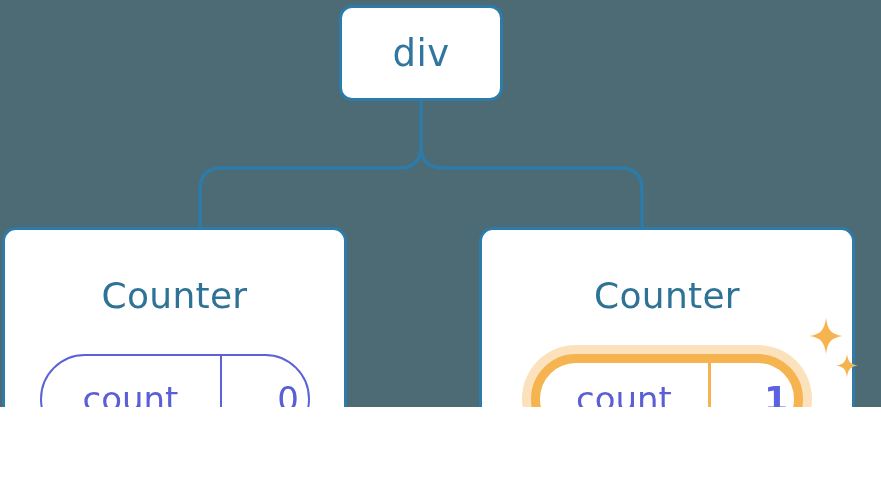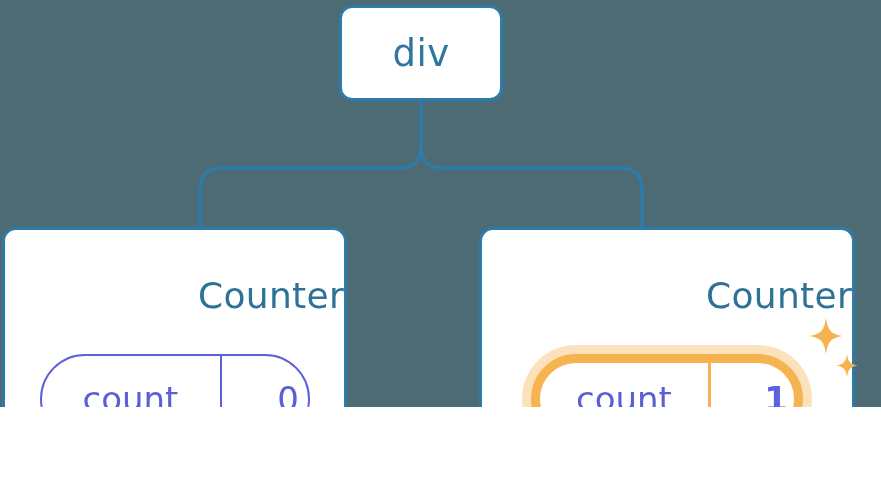--- a/index.html
+++ b/index.html
@@ -68,21 +68,21 @@
     top: 227px;
     width: 376px;
     height: 266px;
   }
 
   .card-title {
     position: absolute;
     left: 0;
     right: 0;
     top: 48px;
-    text-align: right;
+    text-align: center;
     color: #2e7396;
     font-size: 36px;
     line-height: 1;
     letter-spacing: 0.3px;
   }
 
   
   .pill-wrap {
     position: absolute;
     top: 124px;

